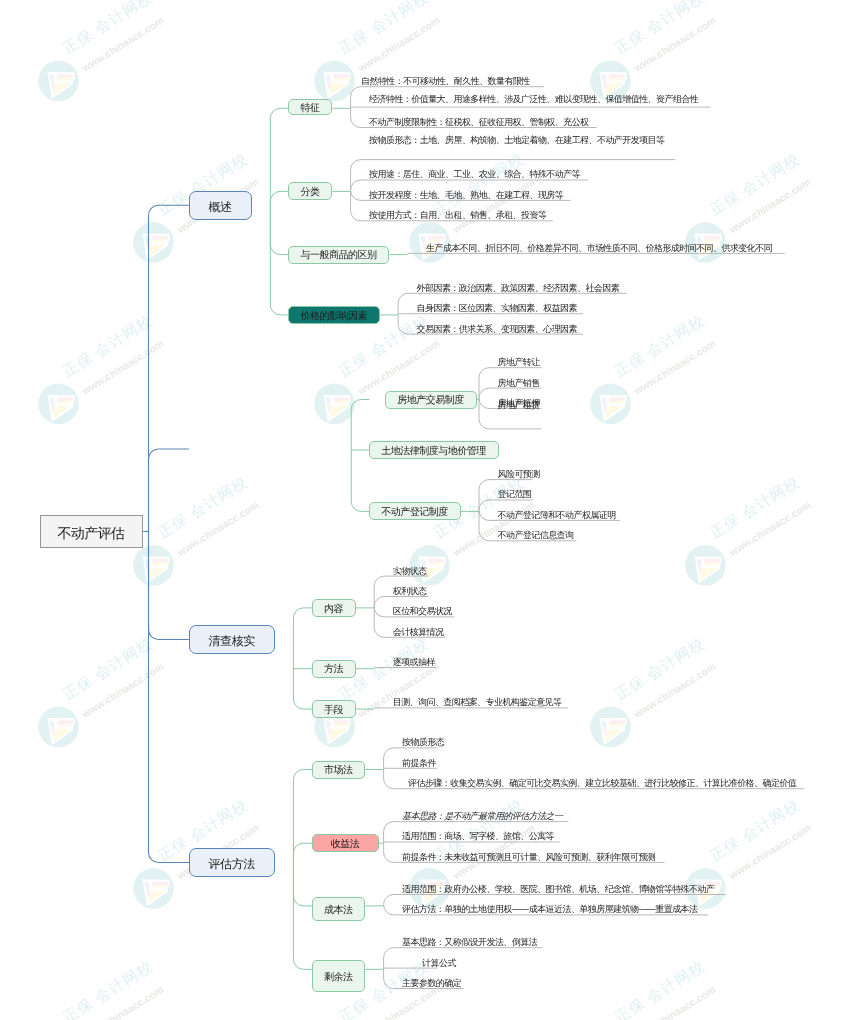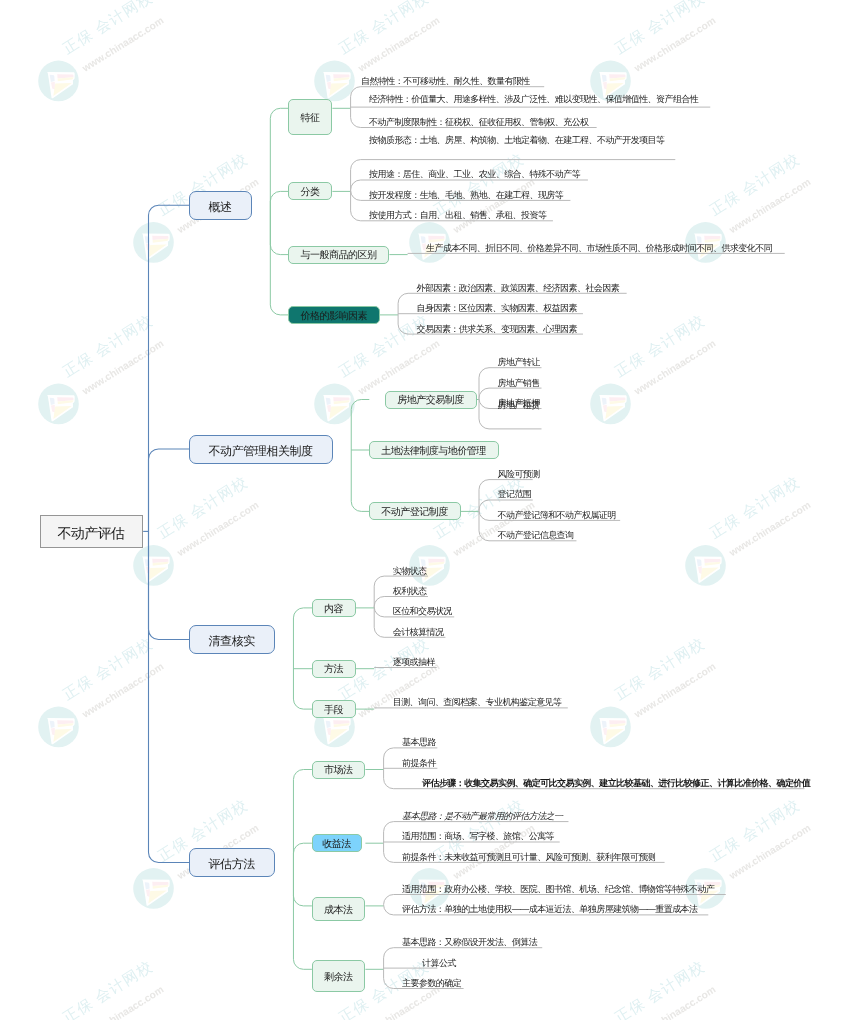--- a/index.html
+++ b/index.html
@@ -499,36 +499,35 @@
       <path d="M 383.59999999999997 842 L 559.7151015625 842" fill="none" stroke="#b9b9b9" stroke-width="1" stroke-linecap="butt" shape-rendering="geometricPrecision"></path>
       <path d="M 365.4 905.9 L 383.59999999999997 905.9" fill="none" stroke="#8bc9a4" stroke-width="1" stroke-linecap="butt" shape-rendering="geometricPrecision"></path>
       <path d="M 725.767234375 894.4999999999999 L 393.59999999999997 894.4999999999999 A 10 10 0 0 0 383.59999999999997 904.4999999999999 L 383.59999999999997 904.8999999999999 A 10 10 0 0 0 393.59999999999997 914.8999999999999 L 708.293171875 914.8999999999999" fill="none" stroke="#b9b9b9" stroke-width="1" stroke-linecap="butt" shape-rendering="geometricPrecision"></path>
       <path d="M 365.4 969.3 L 383.59999999999997 969.3" fill="none" stroke="#8bc9a4" stroke-width="1" stroke-linecap="butt" shape-rendering="geometricPrecision"></path>
       <path d="M 542.2410390625 947.6999999999999 L 393.59999999999997 947.6999999999999 A 10 10 0 0 0 383.59999999999997 957.6999999999999 L 383.59999999999997 978.4999999999999 A 10 10 0 0 0 393.59999999999997 988.4999999999999 L 463.59157812499996 988.4999999999999" fill="none" stroke="#b9b9b9" stroke-width="1" stroke-linecap="butt" shape-rendering="geometricPrecision"></path>
       <path d="M 383.59999999999997 968.0999999999999 L 437.36430468749995 968.0999999999999" fill="none" stroke="#b9b9b9" stroke-width="1" stroke-linecap="butt" shape-rendering="geometricPrecision"></path>
     </svg>
   <div id="nodes">
       <div class="node n-root" style="background: rgb(244, 244, 244); border-color: rgb(149, 149, 149); left: 39.8422px; top: 514.9px; height: 33px; width: 103.316px; white-space: nowrap;">不动产评估</div>
       <div class="node n-l1" style="background: rgb(234, 240, 249); border-color: rgb(91, 133, 184); left: 189px; top: 190.8px; height: 29px; width: 63.125px; white-space: nowrap;">概述</div>
-      <div class="node n-l2" style="background: rgb(234, 245, 238); border-color: rgb(139, 201, 164); left: 288.4px; top: 99.3px; height: 36px; width: 44px; white-space: nowrap;">特征</div>
+      <div class="node n-l2" style="background: rgb(234, 245, 238); border-color: rgb(139, 201, 164); left: 288.4px; top: 99.3px; height: 16px; width: 44px; white-space: nowrap;">特征</div>
       <div class="leaf" style="left: 361px; top: 77.1px;">自然特性：不可移动性、耐久性、数量有限性</div>
       <div class="leaf" style="left: 369.1px; top: 95px;">经济特性：价值量大、用途多样性、涉及广泛性、难以变现性、保值增值性、资产组合性</div>
       <div class="leaf" style="left: 369.1px; top: 117.9px;">不动产制度限制性：征税权、征收征用权、管制权、充公权</div>
       <div class="node n-l2" style="background: rgb(234, 245, 238); border-color: rgb(139, 201, 164); left: 288.4px; top: 182.4px; height: 18px; width: 44px; white-space: nowrap;">分类</div>
       <div class="leaf" style="left: 369.1px; top: 136px;">按物质形态：土地、房屋、构筑物、土地定着物、在建工程、不动产开发项目等</div>
       <div class="leaf" style="left: 369.1px; top: 170.4px;">按用途：居住、商业、工业、农业、综合、特殊不动产等</div>
       <div class="leaf" style="left: 369.1px; top: 190.8px;">按开发程度：生地、毛地、熟地、在建工程、现房等</div>
       <div class="leaf" style="left: 369.1px; top: 211.2px;">按使用方式：自用、出租、销售、承租、投资等</div>
       <div class="node n-l2" style="background: rgb(234, 245, 238); border-color: rgb(139, 201, 164); left: 288.4px; top: 245.6px; height: 18px; width: 101px; white-space: nowrap;">与一般商品的区别</div>
       <div class="leaf" style="left: 426.1px; top: 243.8px;">生产成本不同、折旧不同、价格差异不同、市场性质不同、价格形成时间不同、供求变化不同</div>
       <div class="node n-l2" style="background: #0f766e; border-color: rgb(139, 201, 164); left: 288.4px; top: 305.9px; height: 18px; width: 91.5px; white-space: nowrap;">价格的影响因素</div>
       <div class="leaf" style="left: 416.6px; top: 283.7px;">外部因素：政治因素、政策因素、经济因素、社会因素</div>
       <div class="leaf" style="left: 416.6px; top: 304.1px;">自身因素：区位因素、实物因素、权益因素</div>
       <div class="leaf" style="left: 416.6px; top: 324.5px;">交易因素：供求关系、变现因素、心理因素</div>
-      <div class="node n-l1" style="background: rgb(234, 240, 249); border-color: rgb(91, 133, 184); left: 189px; top: 434.5px; height: 29px; width: 144.047px; white-space: nowrap;">不动产管理相关制度</div>
       <div class="node n-l2" style="background: rgb(234, 245, 238); border-color: rgb(139, 201, 164); left: 369.3px; top: 390.5px; height: 18px; width: 91.5px; white-space: nowrap; margin-left: 16px;">房地产交易制度</div>
       <div class="leaf" style="left: 497.5px; top: 358.1px;">房地产转让</div>
       <div class="leaf" style="left: 497.5px; top: 378.5px;">房地产销售</div>
       <div class="leaf" style="left: 497.5px; top: 398.9px;">房地产抵押</div>
       <div class="leaf" style="left: 497.5px; top: 401px;">房地产租赁</div>
       <div class="node n-l2" style="background: rgb(234, 245, 238); border-color: rgb(139, 201, 164); left: 369.3px; top: 441px; height: 18px; width: 129.5px; white-space: nowrap;">土地法律制度与地价管理</div>
       <div class="node n-l2" style="background: rgb(234, 245, 238); border-color: rgb(139, 201, 164); left: 369.3px; top: 502.4px; height: 18px; width: 91.5px; white-space: nowrap;">不动产登记制度</div>
       <div class="leaf" style="left: 497.5px; top: 470px;">风险可预测</div>
       <div class="leaf" style="left: 497.5px; top: 490.4px;">登记范围</div>
       <div class="leaf" style="left: 497.5px; top: 510.8px;">不动产登记簿和不动产权属证明</div>
@@ -538,24 +537,24 @@
       <div class="leaf" style="left: 392.7px; top: 566.5px;">实物状态</div>
       <div class="leaf" style="left: 392.7px; top: 586.9px;">权利状态</div>
       <div class="leaf" style="left: 392.7px; top: 607.3px;">区位和交易状况</div>
       <div class="leaf" style="left: 392.7px; top: 627.7px;">会计核算情况</div>
       <div class="node n-l2" style="background: rgb(234, 245, 238); border-color: rgb(139, 201, 164); left: 312px; top: 659.7px; height: 18px; width: 44px; white-space: nowrap;">方法</div>
       <div class="leaf" style="left: 392.7px; top: 657.9px;">逐项或抽样</div>
       <div class="node n-l2" style="background: rgb(234, 245, 238); border-color: rgb(139, 201, 164); left: 312px; top: 700.1px; height: 18px; width: 44px; white-space: nowrap;">手段</div>
       <div class="leaf" style="left: 392.7px; top: 698.3px;">目测、询问、查阅档案、专业机构鉴定意见等</div>
       <div class="node n-l1" style="background: rgb(234, 240, 249); border-color: rgb(91, 133, 184); left: 189px; top: 848px; height: 29px; width: 86.25px; white-space: nowrap;">评估方法</div>
       <div class="node n-l2" style="background: rgb(234, 245, 238); border-color: rgb(139, 201, 164); left: 311.9px; top: 760.5px; height: 18px; width: 53.5px; white-space: nowrap;">市场法</div>
-      <div class="leaf" style="left: 402.1px; top: 738.3px;">基本思路</div>
+      <div class="leaf" style="left: 402.1px; top: 738.3px;">按物质形态</div>
       <div class="leaf" style="left: 402.1px; top: 758.7px;">前提条件</div>
-      <div class="leaf" style="left: 422px; top: 779.1px; font-weight: bold;">评估步骤：收集交易实例、确定可比交易实例、建立比较基础、进行比较修正、计算比准价格、确定价值</div>
-      <div class="node n-l2" style="background: #7dd3fc; border-color: rgb(139, 201, 164); left: 311.9px; top: 834.2px; height: 18px; width: 50px; white-space: nowrap;">收益法</div>
+      <div class="leaf" style="left: 408px; top: 779.1px;">评估步骤：收集交易实例、确定可比交易实例、建立比较基础、进行比较修正、计算比准价格、确定价值</div>
+      <div class="node n-l2" style="background: #fca5a5; border-color: rgb(139, 201, 164); left: 311.9px; top: 834.2px; height: 18px; width: 67px; white-space: nowrap;">收益法</div>
       <div class="leaf" style="left: 402.1px; top: 812px; font-style: italic;">基本思路：是不动产最常用的评估方法之一</div>
       <div class="leaf" style="left: 402.1px; top: 832.4px;">适用范围：商场、写字楼、旅馆、公寓等</div>
       <div class="leaf" style="left: 402.1px; top: 852.8px;">前提条件：未来收益可预测且可计量、风险可预测、获利年限可预测</div>
       <div class="node n-l2" style="background: rgb(234, 245, 238); border-color: rgb(139, 201, 164); left: 311.9px; top: 896.9px; height: 24px; width: 53.5px; white-space: nowrap;">成本法</div>
       <div class="leaf" style="left: 402.1px; top: 884.9px;">适用范围：政府办公楼、学校、医院、图书馆、机场、纪念馆、博物馆等特殊不动产</div>
       <div class="leaf" style="left: 402.1px; top: 905.3px;">评估方法：单独的土地使用权——成本逼近法、单独房屋建筑物——重置成本法</div>
       <div class="node n-l2" style="background: rgb(234, 245, 238); border-color: rgb(139, 201, 164); left: 311.9px; top: 960.3px; height: 32px; width: 53.5px; white-space: nowrap;">剩余法</div>
       <div class="leaf" style="left: 402.1px; top: 938.1px;">基本思路：又称假设开发法、倒算法</div>
       <div class="leaf" style="left: 402.1px; top: 958.5px; margin-left: 20px;">计算公式</div>
       <div class="leaf" style="left: 402.1px; top: 978.9px;">主要参数的确定</div>

